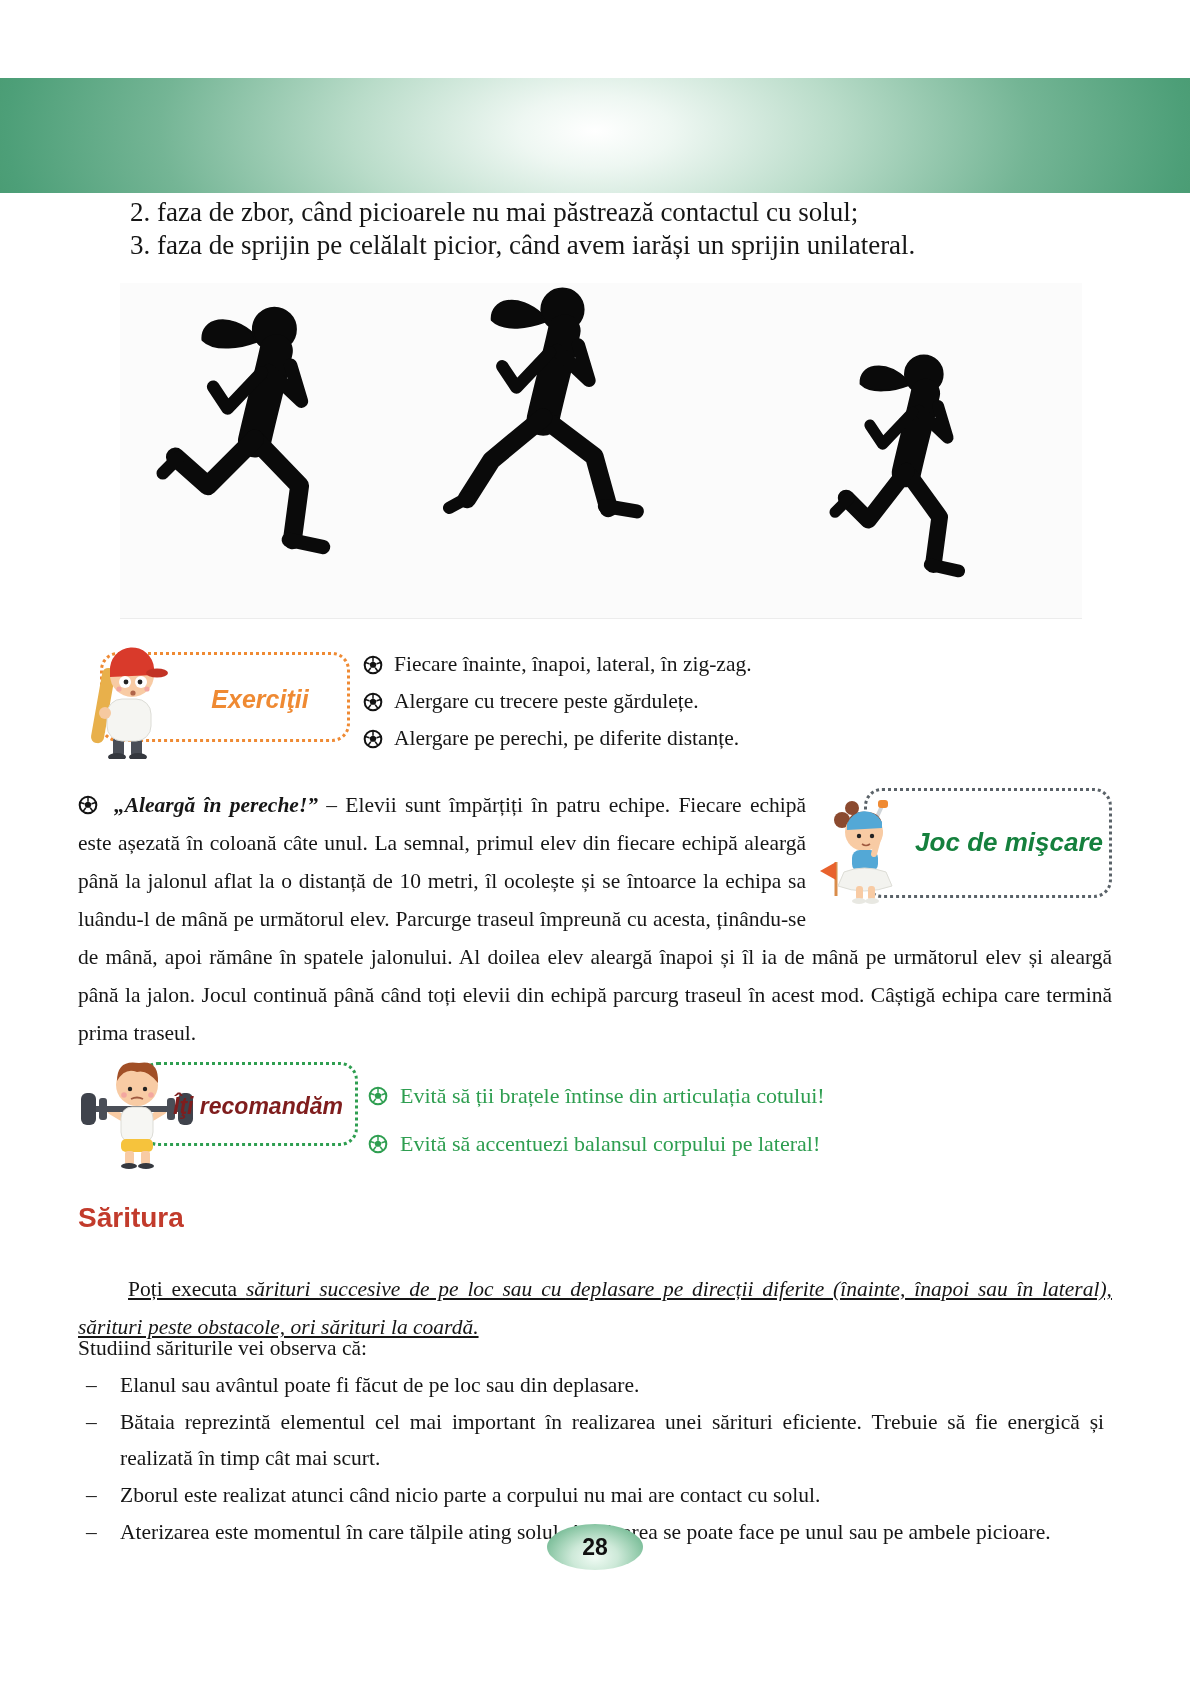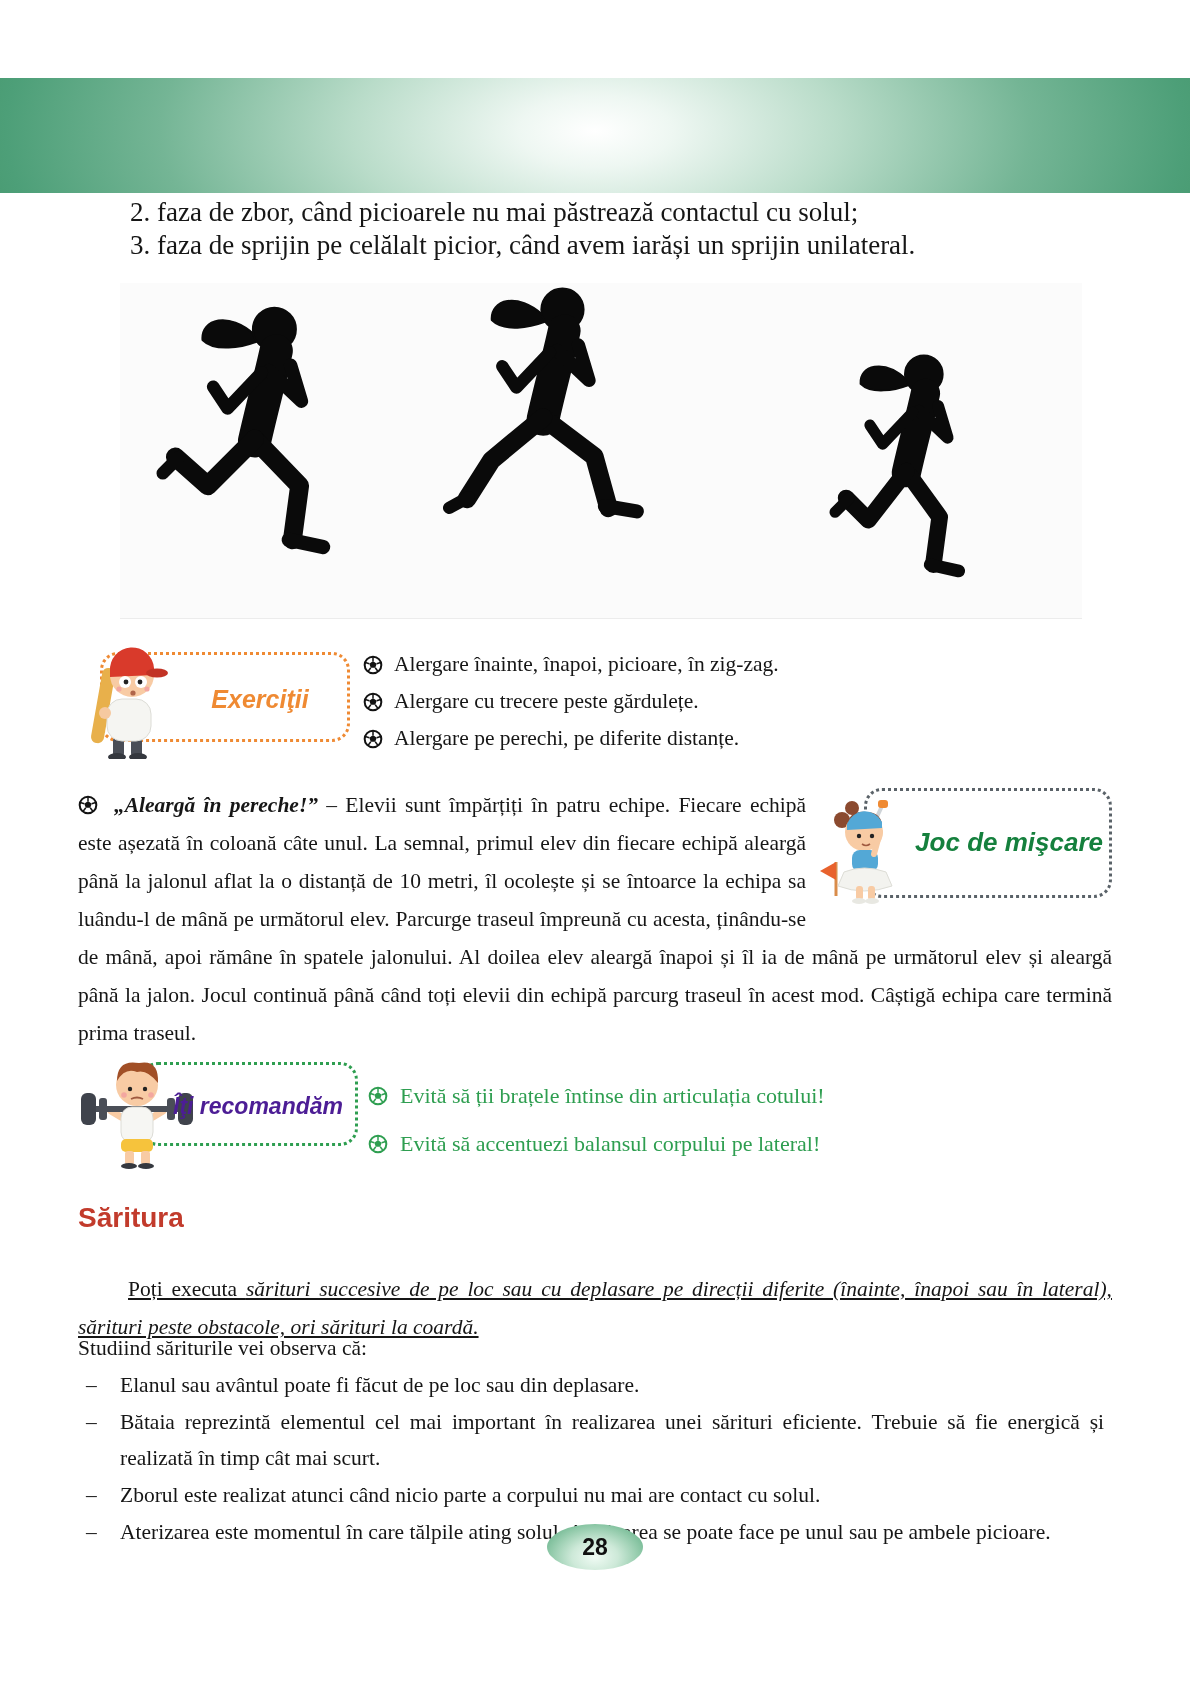--- a/index.html
+++ b/index.html
@@ -45,21 +45,21 @@
   .game-box .box-label{position:absolute;left:34px;right:6px;top:36px;text-align:right;
                        color:#15803d;font-size:26px;}
   .game-char{position:absolute;left:0px;top:6px;}
   .game-text{margin:0;font-size:21.5px;line-height:38px;text-align:justify;}
   .game-text .ball{display:inline-block;vertical-align:-3px;margin-right:8px;}
   .game-quote{font-style:italic;font-weight:bold;margin-left:8px;}
 
   
   .rec-box{left:140px;top:1062px;width:212px;height:78px;border:3px dotted #2e9e50;}
   .rec-box .box-label{position:absolute;left:24px;right:6px;top:28px;text-align:center;
-                      color:#4c1d95;font-size:23px;}
+                      color:#7f1d1d;font-size:23px;}
   .rec-char{position:absolute;left:-68px;top:-14px;}
   .rec-list{position:absolute;left:368px;top:1072px;list-style:none;margin:0;padding:0;
             color:#2e9e50;font-size:22px;}
   .rec-list li{display:flex;align-items:center;gap:12px;height:48px;}
 
   
   .saritura{position:absolute;top:1202px;left:78px;margin:0;
             font-family:"Liberation Sans",sans-serif;font-weight:bold;
             font-size:28px;color:#c23b2c;}
   .jump-intro{position:absolute;top:1270px;left:78px;width:1034px;margin:0;
@@ -173,21 +173,21 @@
       </svg>
     </div>
     <div class="box-label">Exerciţii</div>
   </div>
 
   <ul class="ex-list">
     <li>
       <svg class="ball ball-black" viewBox="0 0 24 24">
           <use href="#ballsym"></use>
         </svg>
-      <span>Alergare înainte, înapoi, picioare, în zig-zag.</span>
+      <span>Fiecare înainte, înapoi, lateral, în zig-zag.</span>
     </li>
     <li>
       <svg class="ball ball-black" viewBox="0 0 24 24">
           <use href="#ballsym"></use>
         </svg>
       <span>Alergare cu trecere peste gărdulețe.</span>
     </li>
     <li>
       <svg class="ball ball-black" viewBox="0 0 24 24">
           <use href="#ballsym"></use>

